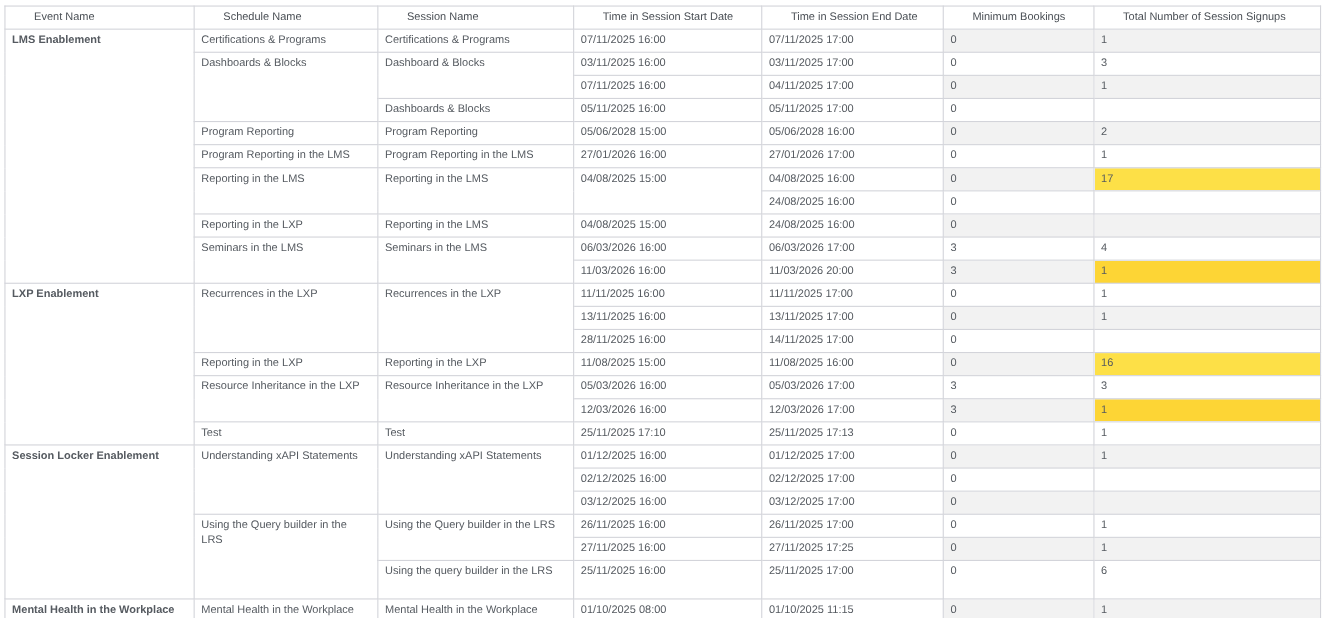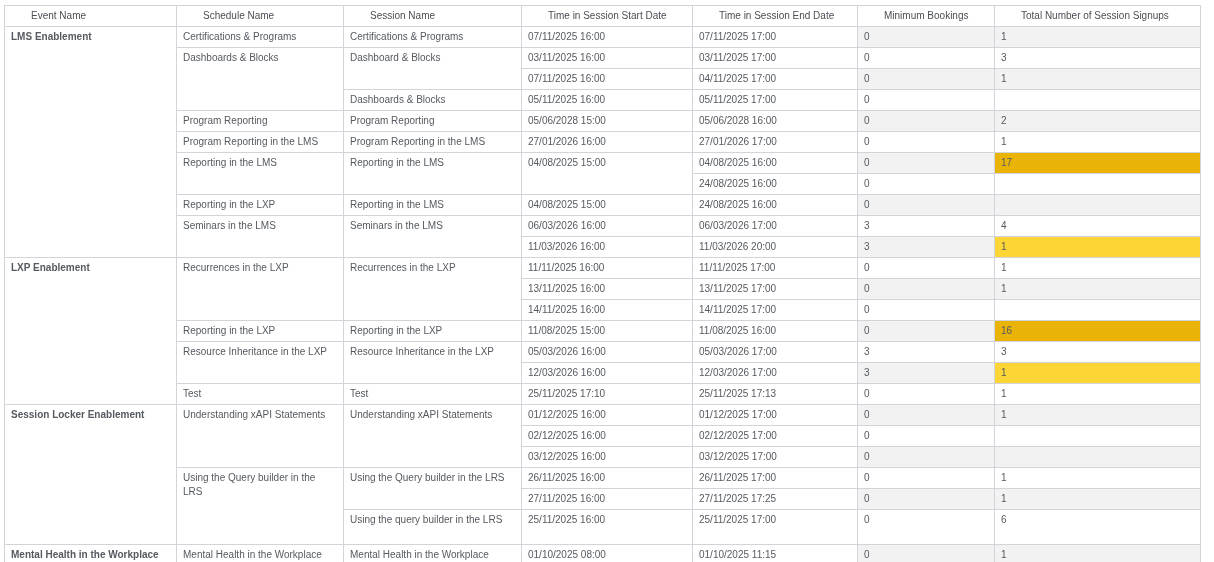--- a/index.html
+++ b/index.html
@@ -21,21 +21,21 @@
     line-height: 14px;
     padding-top: 3px;
     padding-bottom: 3px;
     height: 14px;
     overflow: hidden;
   }
   table.report th { font-weight: normal; color: #4a4f55; padding-left: 26px; }
   td.event { font-weight: bold; color: #555a60; }
   td.num { text-align: right; }
   td.shade { background: #f2f2f2; }
-  td.hl-salmon { background: #eab308; }
+  td.hl-salmon { background: #fde047; }
   td.hl-yellow { background: #fdd535; }
   tr.tall td { height: 28px; }
 </style>
 </head>
 <body>
 
 <table class="report">
   <colgroup>
     <col style="width:172px">
     <col style="width:167px">
@@ -161,21 +161,21 @@
     </tr>
 
     <tr>
       <td>13/11/2025 16:00</td>
       <td>13/11/2025 17:00</td>
       <td class="shade">0</td>
       <td class="shade num">1</td>
     </tr>
 
     <tr>
-      <td>14/11/2025 16:00</td>
+      <td>28/11/2025 16:00</td>
       <td>14/11/2025 17:00</td>
       <td>0</td>
       <td class="num"></td>
     </tr>
 
     <tr>
       <td>Reporting in the LXP</td>
       <td>Reporting in the LXP</td>
       <td>11/08/2025 15:00</td>
       <td>11/08/2025 16:00</td>

